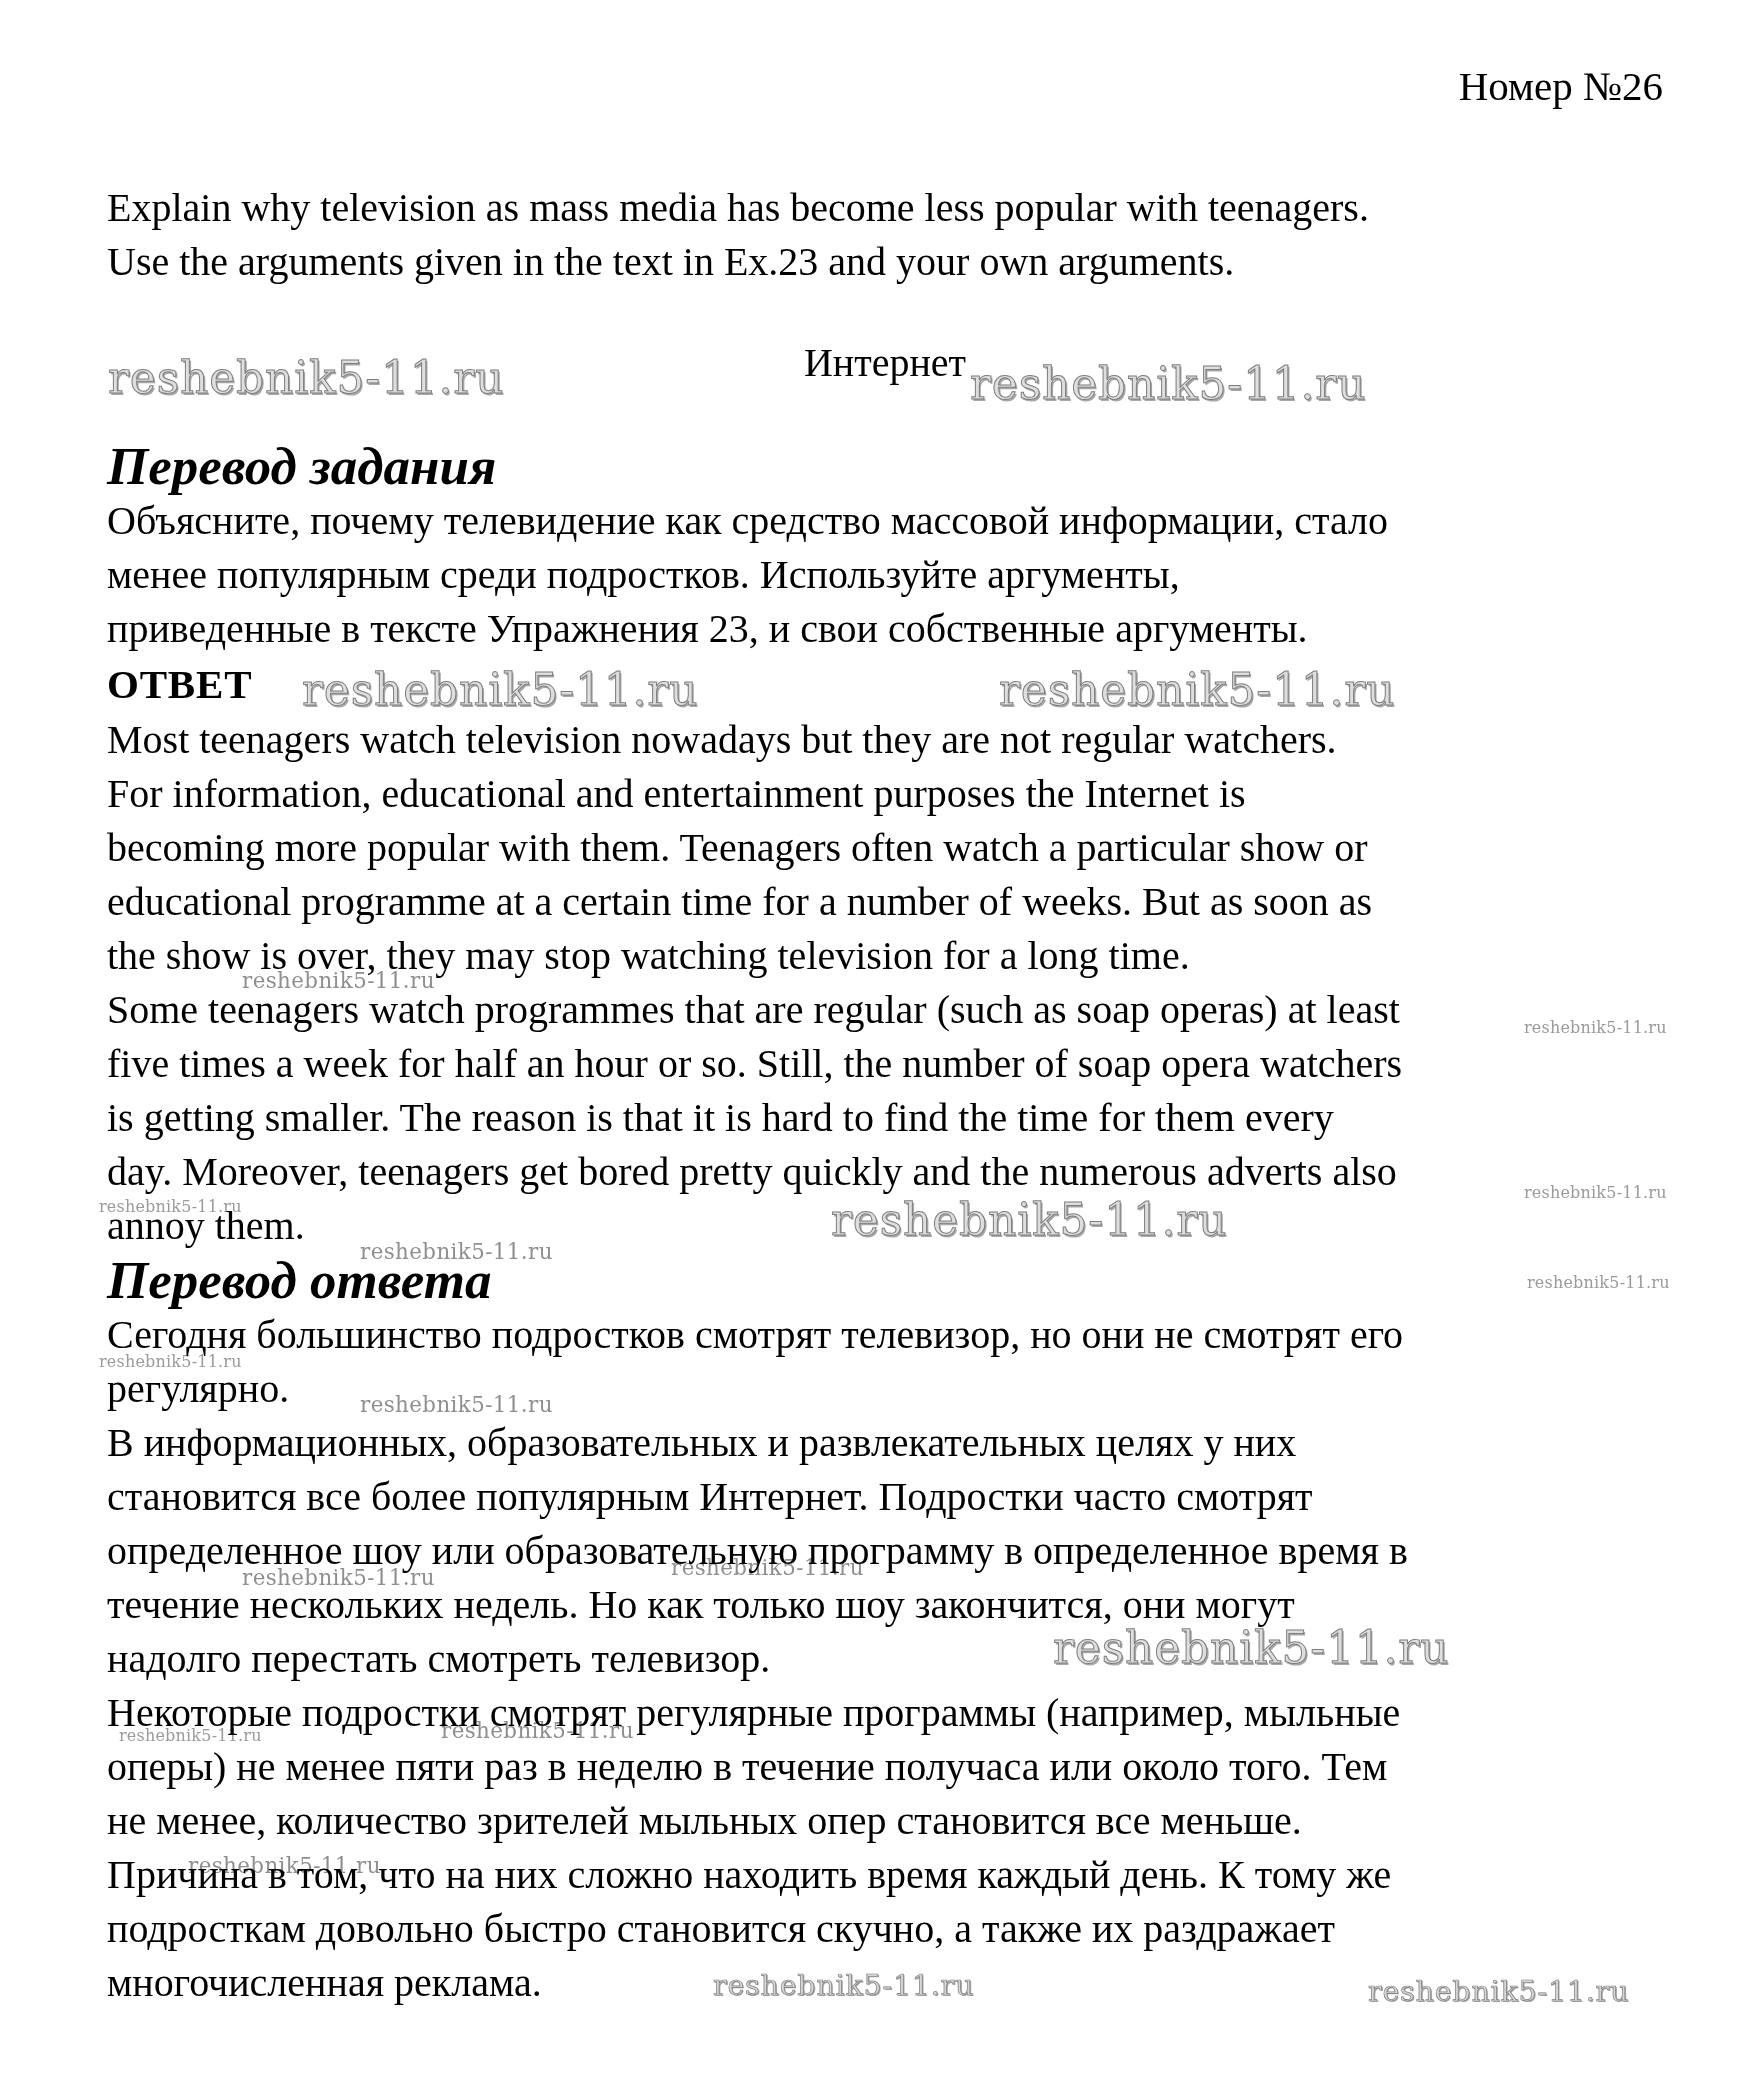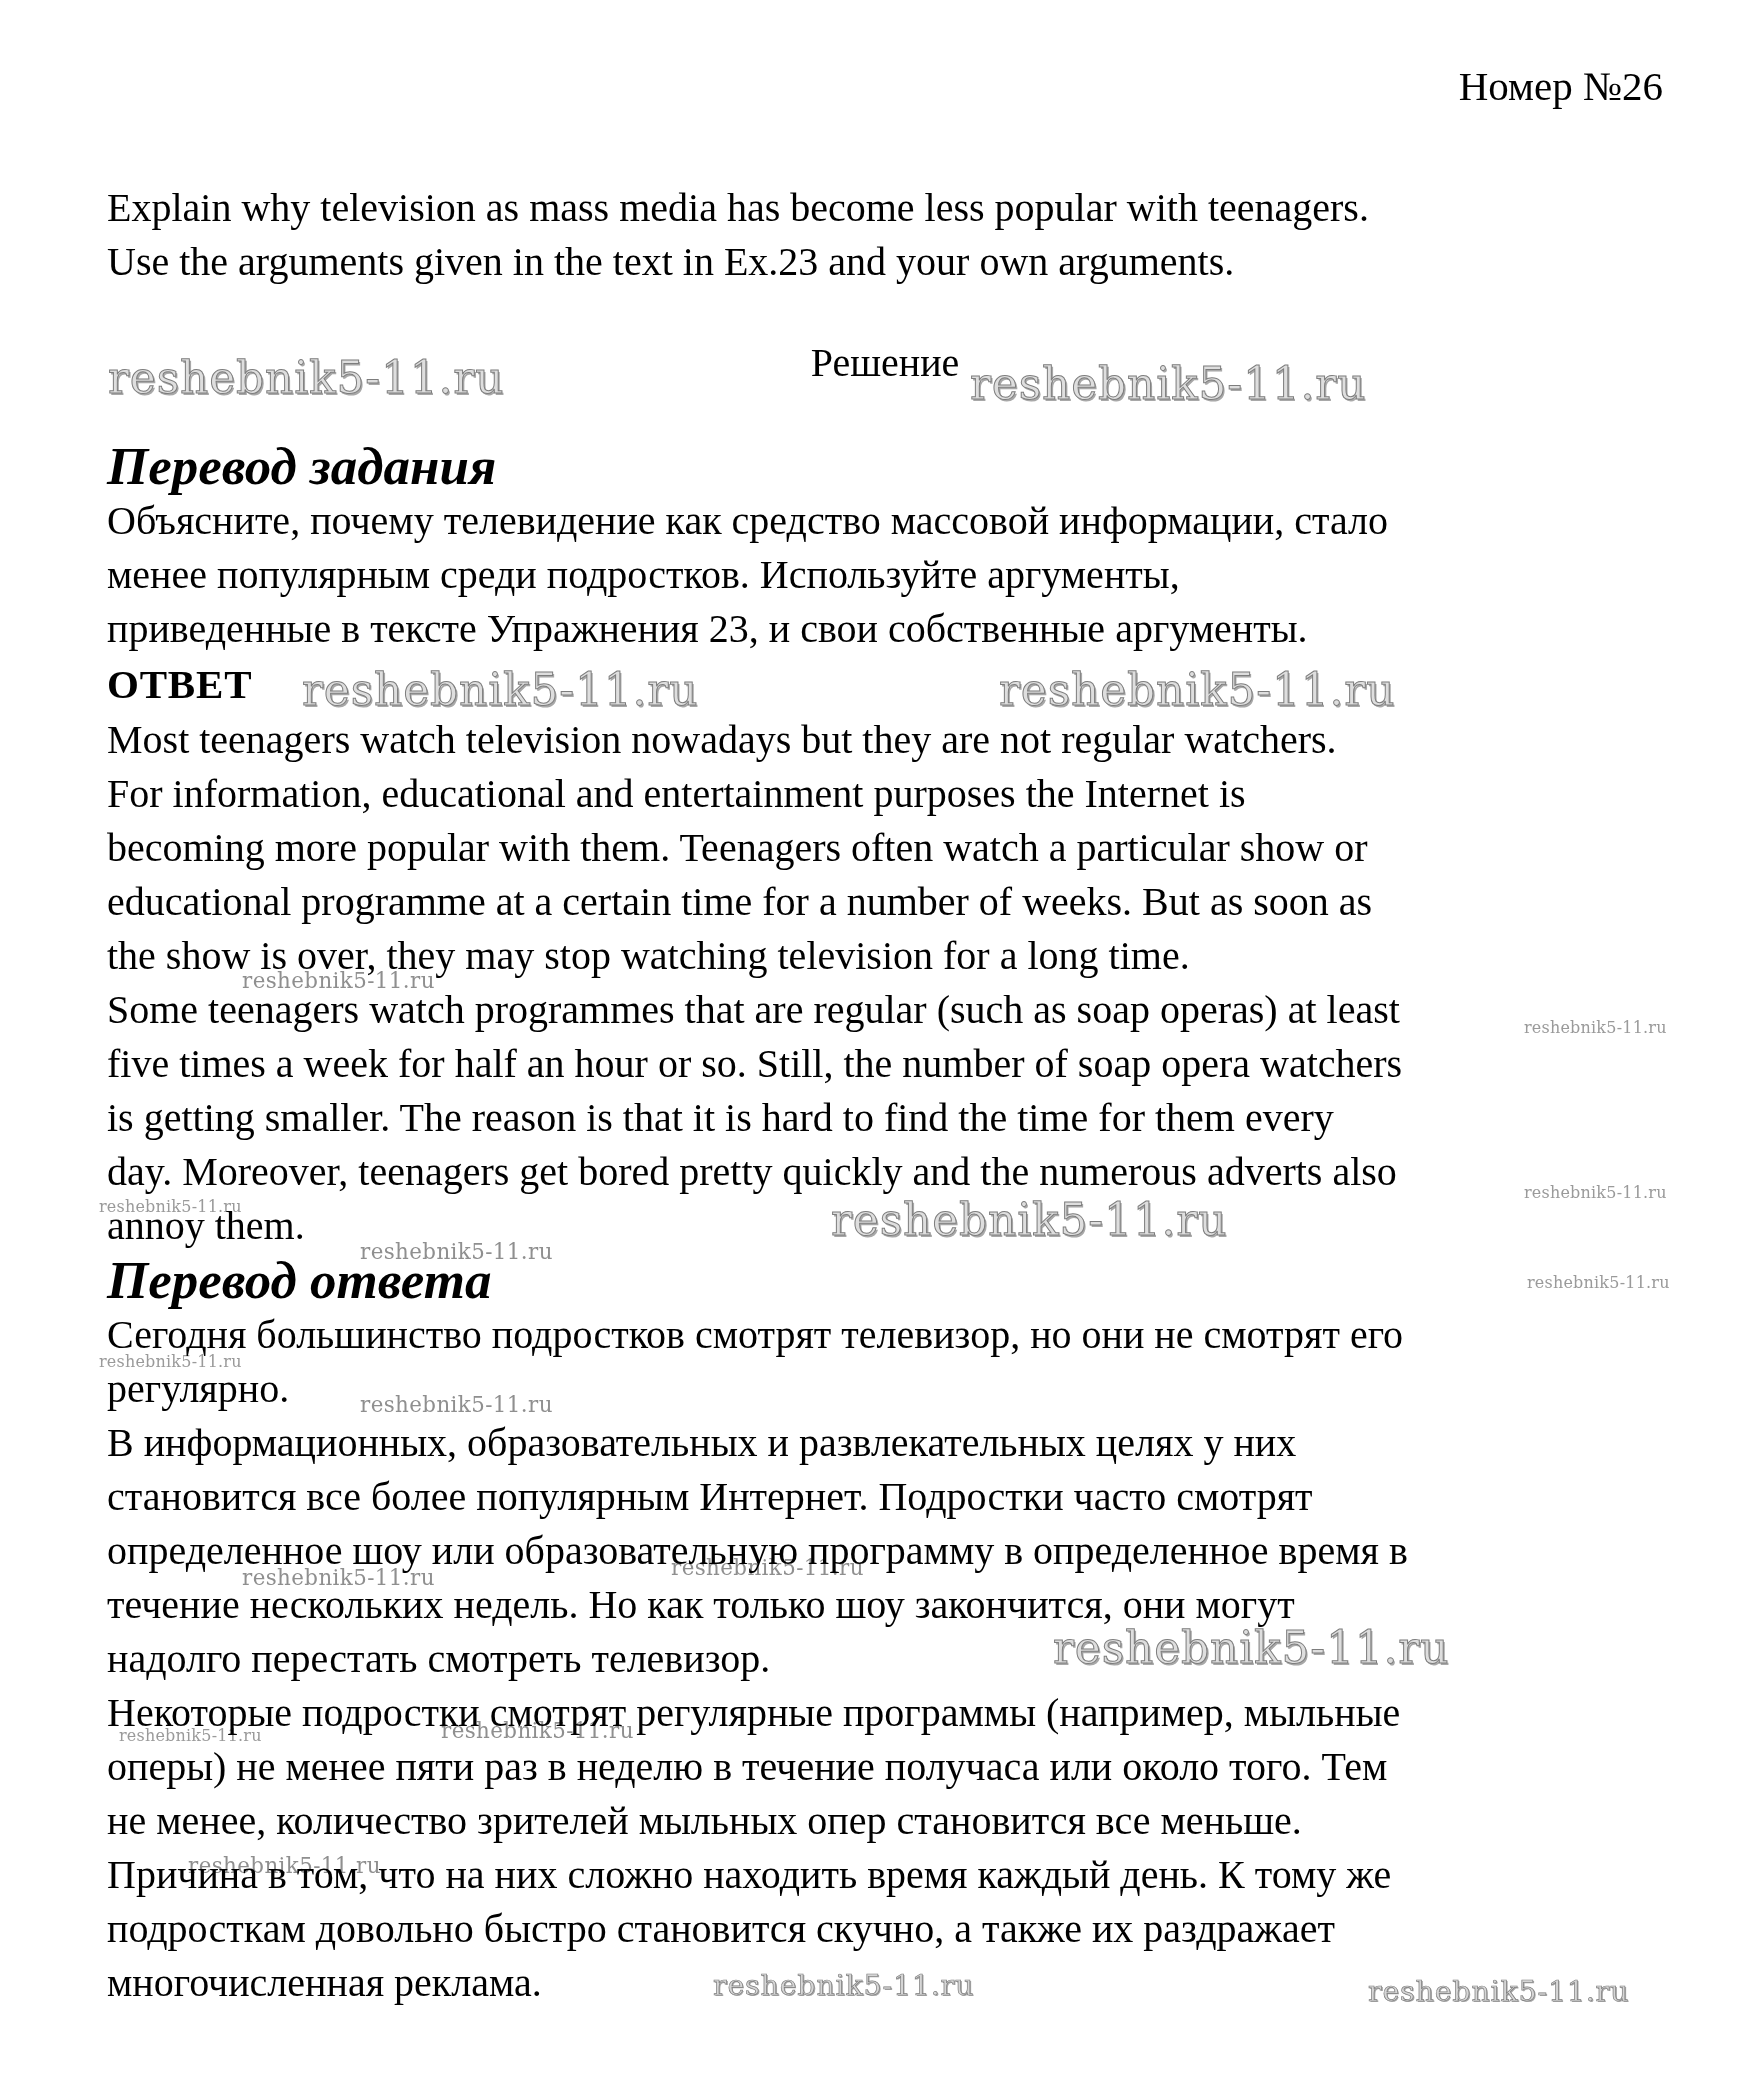--- a/index.html
+++ b/index.html
@@ -115,21 +115,21 @@
   <div class="content">
 
     <div class="title">Номер №26</div>
 
     <div class="para">
       <div class="ln">Explain why television as mass media has become less popular with teenagers.</div>
       <div class="ln">Use the arguments given in the text in Ex.23 and your own arguments.</div>
     </div>
 
     <div class="solution-row">
-      <span>Решение</span>
+      <span>Интернет</span>
     </div>
 
     <div class="h-italic">Перевод задания</div>
 
     <div class="para">
       <div class="ln">Объясните, почему телевидение как средство массовой информации, стало</div>
       <div class="ln">менее популярным среди подростков. Используйте аргументы,</div>
       <div class="ln">приведенные в тексте Упражнения 23, и свои собственные аргументы.</div>
     </div>
 

